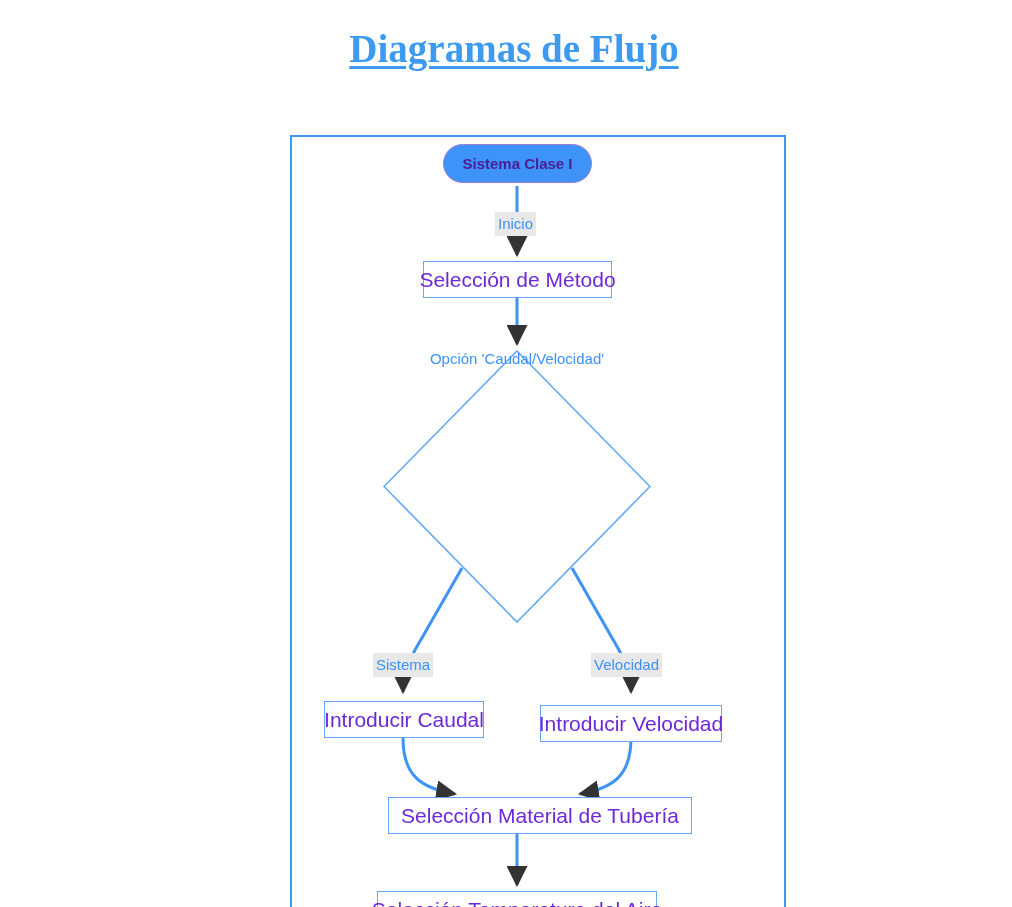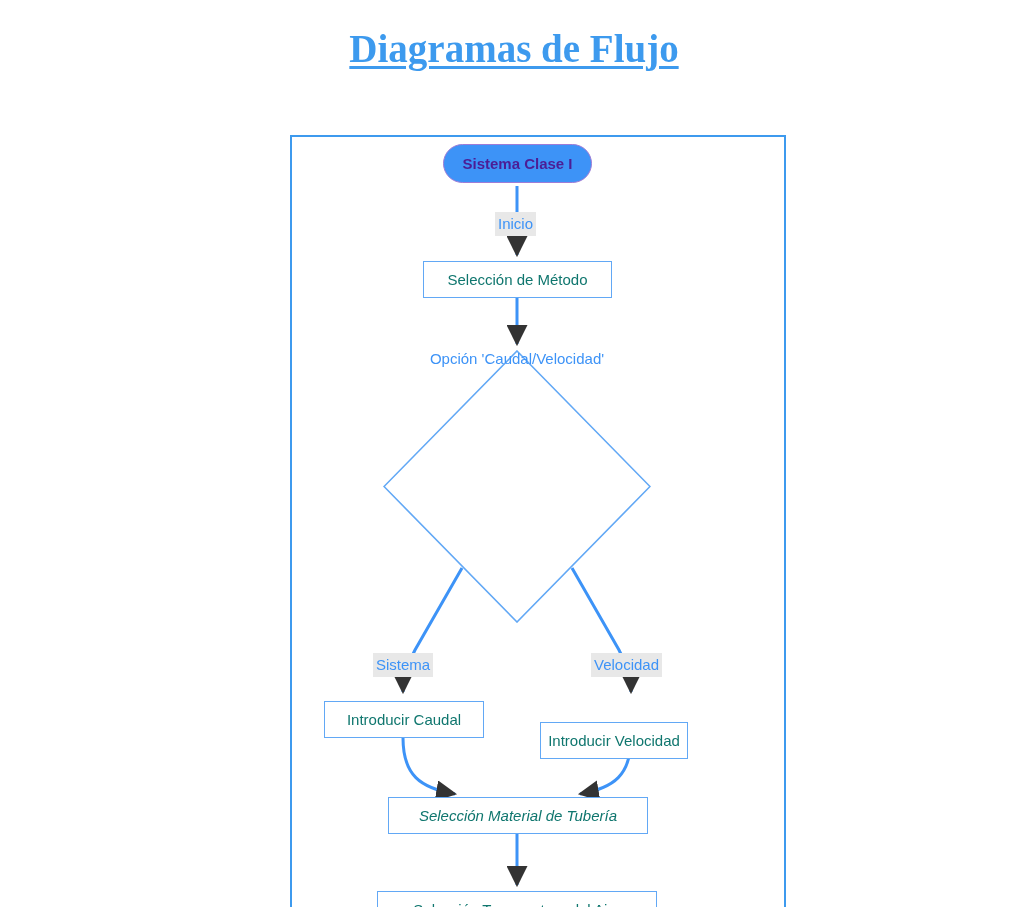--- a/index.html
+++ b/index.html
@@ -56,22 +56,22 @@
   }
 
   
   .node {
     position: absolute;
     box-sizing: border-box;
     display: flex;
     align-items: center;
     justify-content: center;
     font-family: "Liberation Sans", sans-serif;
-    font-size: 15px;
-    color: #0f766e;
+    font-size: 21px;
+    color: #6d28d9;
     background: #ffffff;
     white-space: nowrap;
   }
 
   .node-start {
     border: 1.6px solid #9e7cd6;
     background: #3d93f7;
     color: #4c1d95;
     border-radius: 22px;
     font-weight: bold;
@@ -149,23 +149,23 @@
 
 <div class="node-diamond-wrap" style="left:383px; top:350px; width:268px; height:273px;">
   <svg class="diamond-shape" width="268" height="273" viewBox="0 0 268 273">
     <polygon points="134,1 267,136.5 134,272 1,136.5" fill="#ffffff" stroke="#62a8f5" stroke-width="1.6"></polygon>
   </svg>
   <span class="diamond-label">Opción 'Caudal/Velocidad'</span>
 </div>
 
 <div class="node node-rect" style="left:324px; top:701px; width:160px; height:37px;">Introducir Caudal</div>
 
-<div class="node node-rect" style="left:540px; top:722px; width:148px; height:37px;">Introducir Velocidad</div>
+<div class="node node-rect" style="left:540px; top:705px; width:182px; height:37px;">Introducir Velocidad</div>
 
-<div class="node node-rect" style="left:388px; top:797px; width:260px; height:37px;font-style:italic;">Selección Material de Tubería</div>
+<div class="node node-rect" style="left:388px; top:797px; width:304px; height:37px;">Selección Material de Tubería</div>
 
 <div class="node node-rect" style="left:377px; top:891px; width:280px; height:37px;">Selección Temperatura del Aire</div>
 
 <div class="edge-label" style="left:495px; top:212px;">Inicio</div>
 
 <div class="edge-label" style="left:373px; top:653px;">Sistema</div>
 
 <div class="edge-label" style="left:591px; top:653px;">Velocidad</div>
 
 </body></html>

